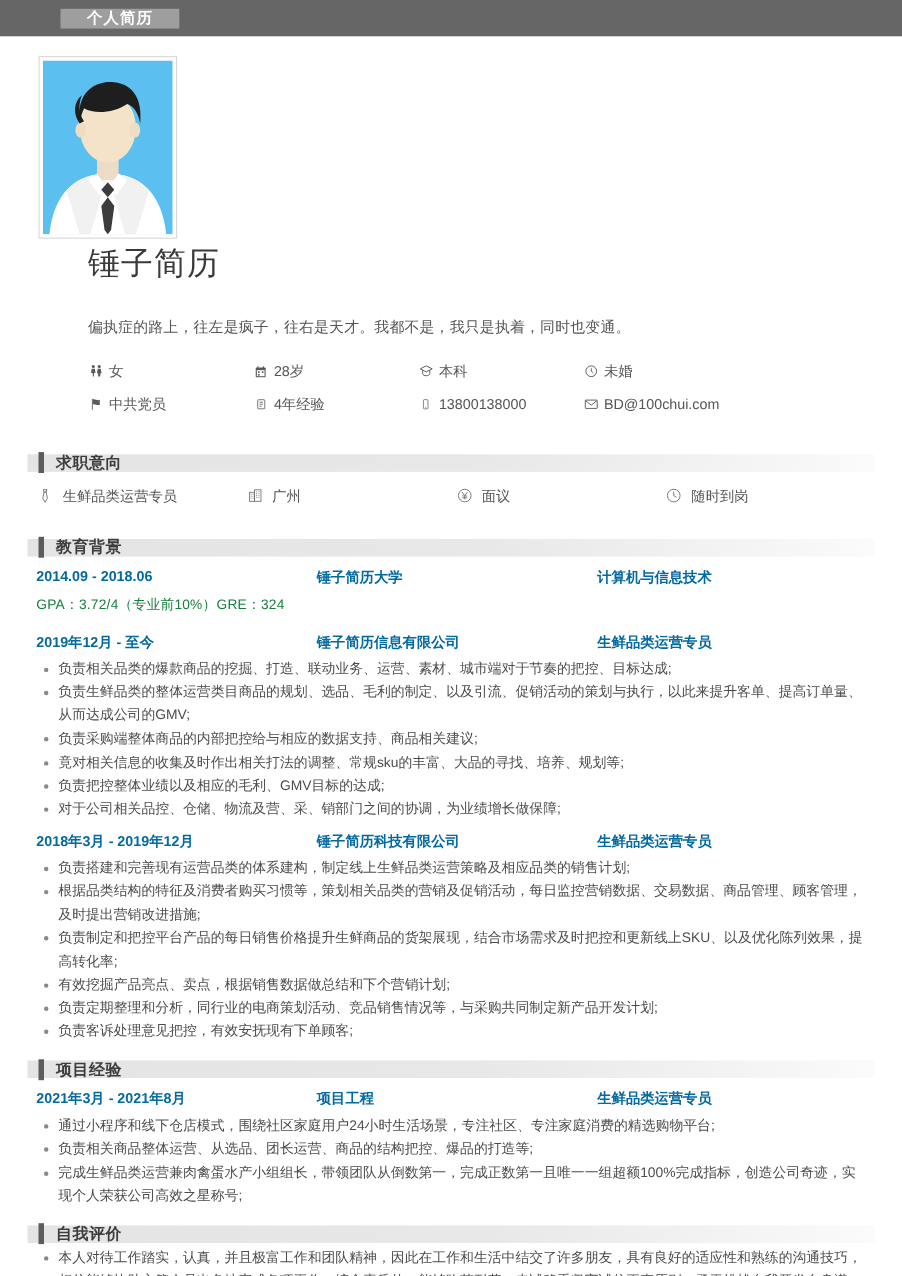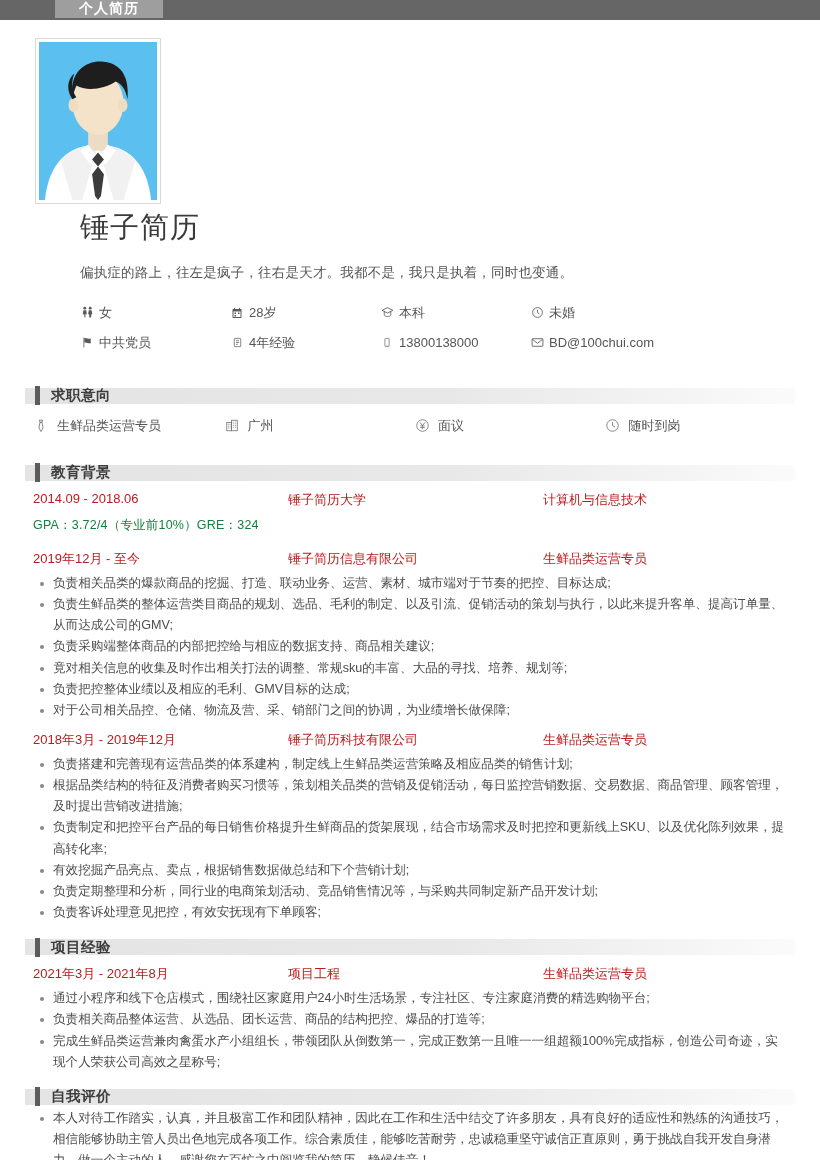--- a/index.html
+++ b/index.html
@@ -8,24 +8,24 @@
     width: 820px;
     height: 1160px;
     background: #ffffff;
     font-family: "Liberation Sans", "DejaVu Sans", sans-serif;
     color: #4a4a4a;
     overflow: hidden;
   }
 
   
   .topbar {
-    height: 20px;
+    height: 33px;
     background: #666666;
     display: flex;
-    align-items: flex-start;
+    align-items: center;
   }
   .topbar-spacer { width: 55px; }
   .topbar-tab {
     background: #9e9e9e;
     color: #ffffff;
     font-size: 14px;
     font-weight: bold;
     letter-spacing: 1px;
     display: flex;
     align-items: center;
@@ -63,21 +63,21 @@
     padding-top: 8px;
   }
   .name {
     font-size: 29px;
     color: #3a3a3a;
     font-weight: normal;
     letter-spacing: 1px;
     line-height: 1.1;
   }
   .motto {
-    margin-top: 20px;
+    margin-top: 32px;
     font-size: 13.5px;
     color: #555555;
     letter-spacing: 0.2px;
   }
   .info-grid {
     margin-top: 22px;
     display: grid;
     grid-template-columns: 150px 150px 150px 1fr;
     row-gap: 12px;
     font-size: 13px;
@@ -144,22 +144,22 @@
     color: #777777;
     flex: 0 0 auto;
   }
   .intent-item .ic svg { display: block; }
 
   
   .entry-head {
     display: grid;
     grid-template-columns: 255px 255px 1fr;
     font-size: 13px;
-    font-weight: normal;
-    color: #b91c1c;
+    font-weight: bold;
+    color: #0369a1;
     padding: 10px 0 2px 8px;
   }
   .entry-sub {
     font-size: 12.5px;
     color: #15803d;
     padding: 6px 0 4px 8px;
     letter-spacing: 0.2px;
   }
 
   ul.bullets {

